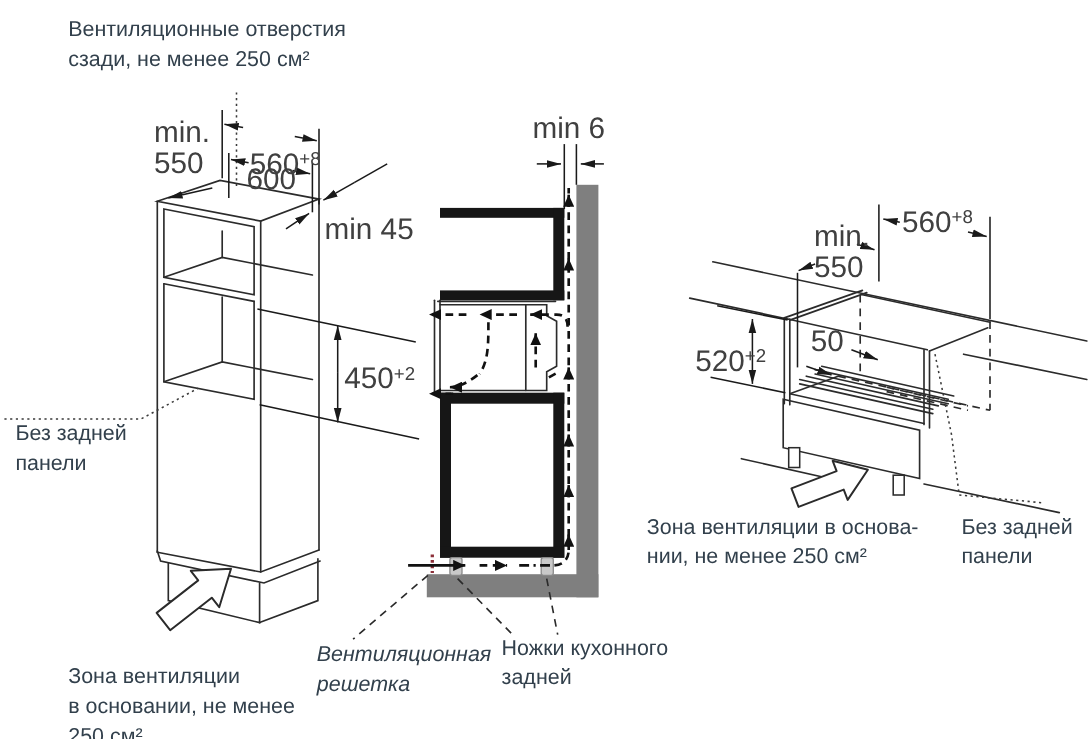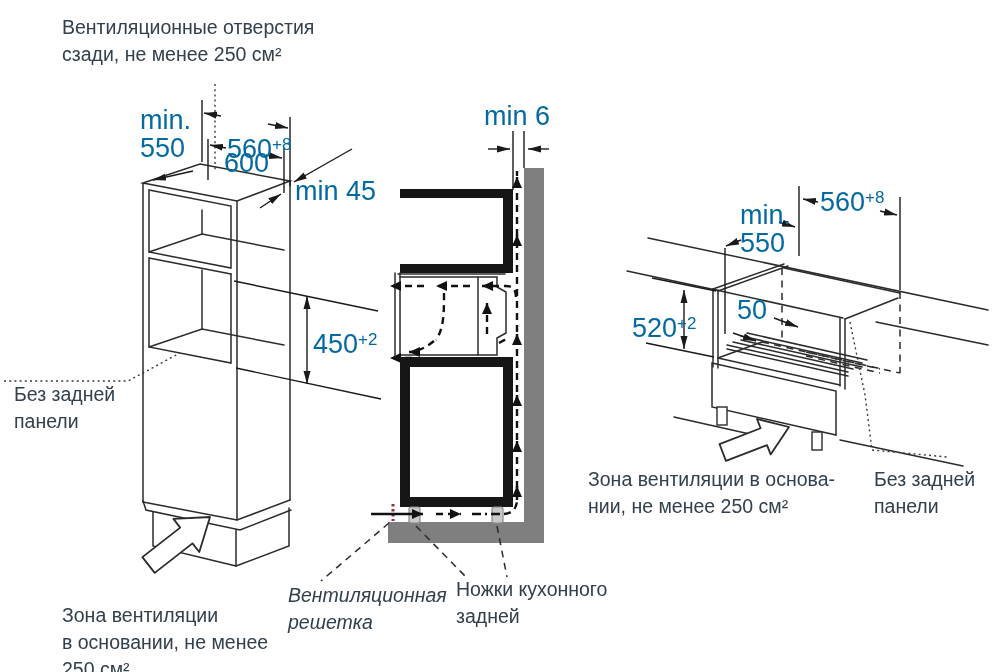--- a/index.html
+++ b/index.html
@@ -1,20 +1,20 @@
 <!DOCTYPE html>
 <html><head>
 <meta charset="utf-8">
 <style>
   html,body{margin:0;padding:0;background:#fff;}
   .stage{position:relative;width:993px;height:672px;background:#ffffff;overflow:hidden;
          font-family:"Liberation Sans",sans-serif;}
   .stage svg{position:absolute;left:0;top:0;}
   .lbl{position:absolute;font-size:19.5px;line-height:27px;color:#32404c;white-space:pre-line;}
-  .dim{position:absolute;font-size:27px;line-height:28px;color:#0369a1;white-space:pre-line;}
+  .dim{position:absolute;font-size:27px;line-height:28px;color:#404040;white-space:pre-line;}
   .dim .sup{font-size:17px;vertical-align:8px;}
   .g-thin{stroke:#2b2b2b;stroke-width:1.5;fill:none;stroke-linecap:round;}
   .g-dim{stroke:#1a1a1a;stroke-width:1.4;fill:none;}
   .g-dot{stroke:#3a3a3a;stroke-width:1.4;fill:none;stroke-dasharray:2 3.2;}
   .g-lead{stroke:#2b2b2b;stroke-width:1.5;fill:none;stroke-dasharray:7 5.5;}
   .g-flow{stroke:#111;stroke-width:2.4;fill:none;stroke-dasharray:7 5;}
   .g-flow-solid{stroke:#111;stroke-width:2.4;fill:none;}
   .g-black{fill:#161616;stroke:none;}
   .g-arrowblock{fill:#ffffff;stroke:#2b2b2b;stroke-width:1.8;stroke-linejoin:round;}
 </style>
@@ -208,21 +208,21 @@
   </g>
 </svg>
 
   <div class="lbl" style="left:62px;top:14px;">Вентиляционные отверстия
 сзади, не менее 250 см²</div>
 
   <div class="dim" style="left:140px;top:106px;">min.
 550</div>
   <div class="dim" style="left:224px;top:101px;margin-top:48px;">600</div>
   <div class="dim" style="left:227px;top:131px;"><span>560</span><span class="sup">+8</span></div>
-  <div class="dim" style="left:295px;top:177px;">min 45</div>
+  <div class="dim" style="left:295px;top:194px;">min 45</div>
   <div class="dim" style="left:313px;top:326px;"><span>450</span><span class="sup">+2</span></div>
 
   <div class="lbl" style="left:14px;top:381px;">Без задней
 панели</div>
   <div class="lbl" style="left:62px;top:586px;margin-top:16px;">Зона вентиляции
 в основании, не менее
 250 см²</div>
 
   <div class="dim" style="left:484px;top:102px;text-align:center;">min 6</div>
   <div class="lbl" style="left:288px;top:582px;font-style:italic;">Вентиляционная

